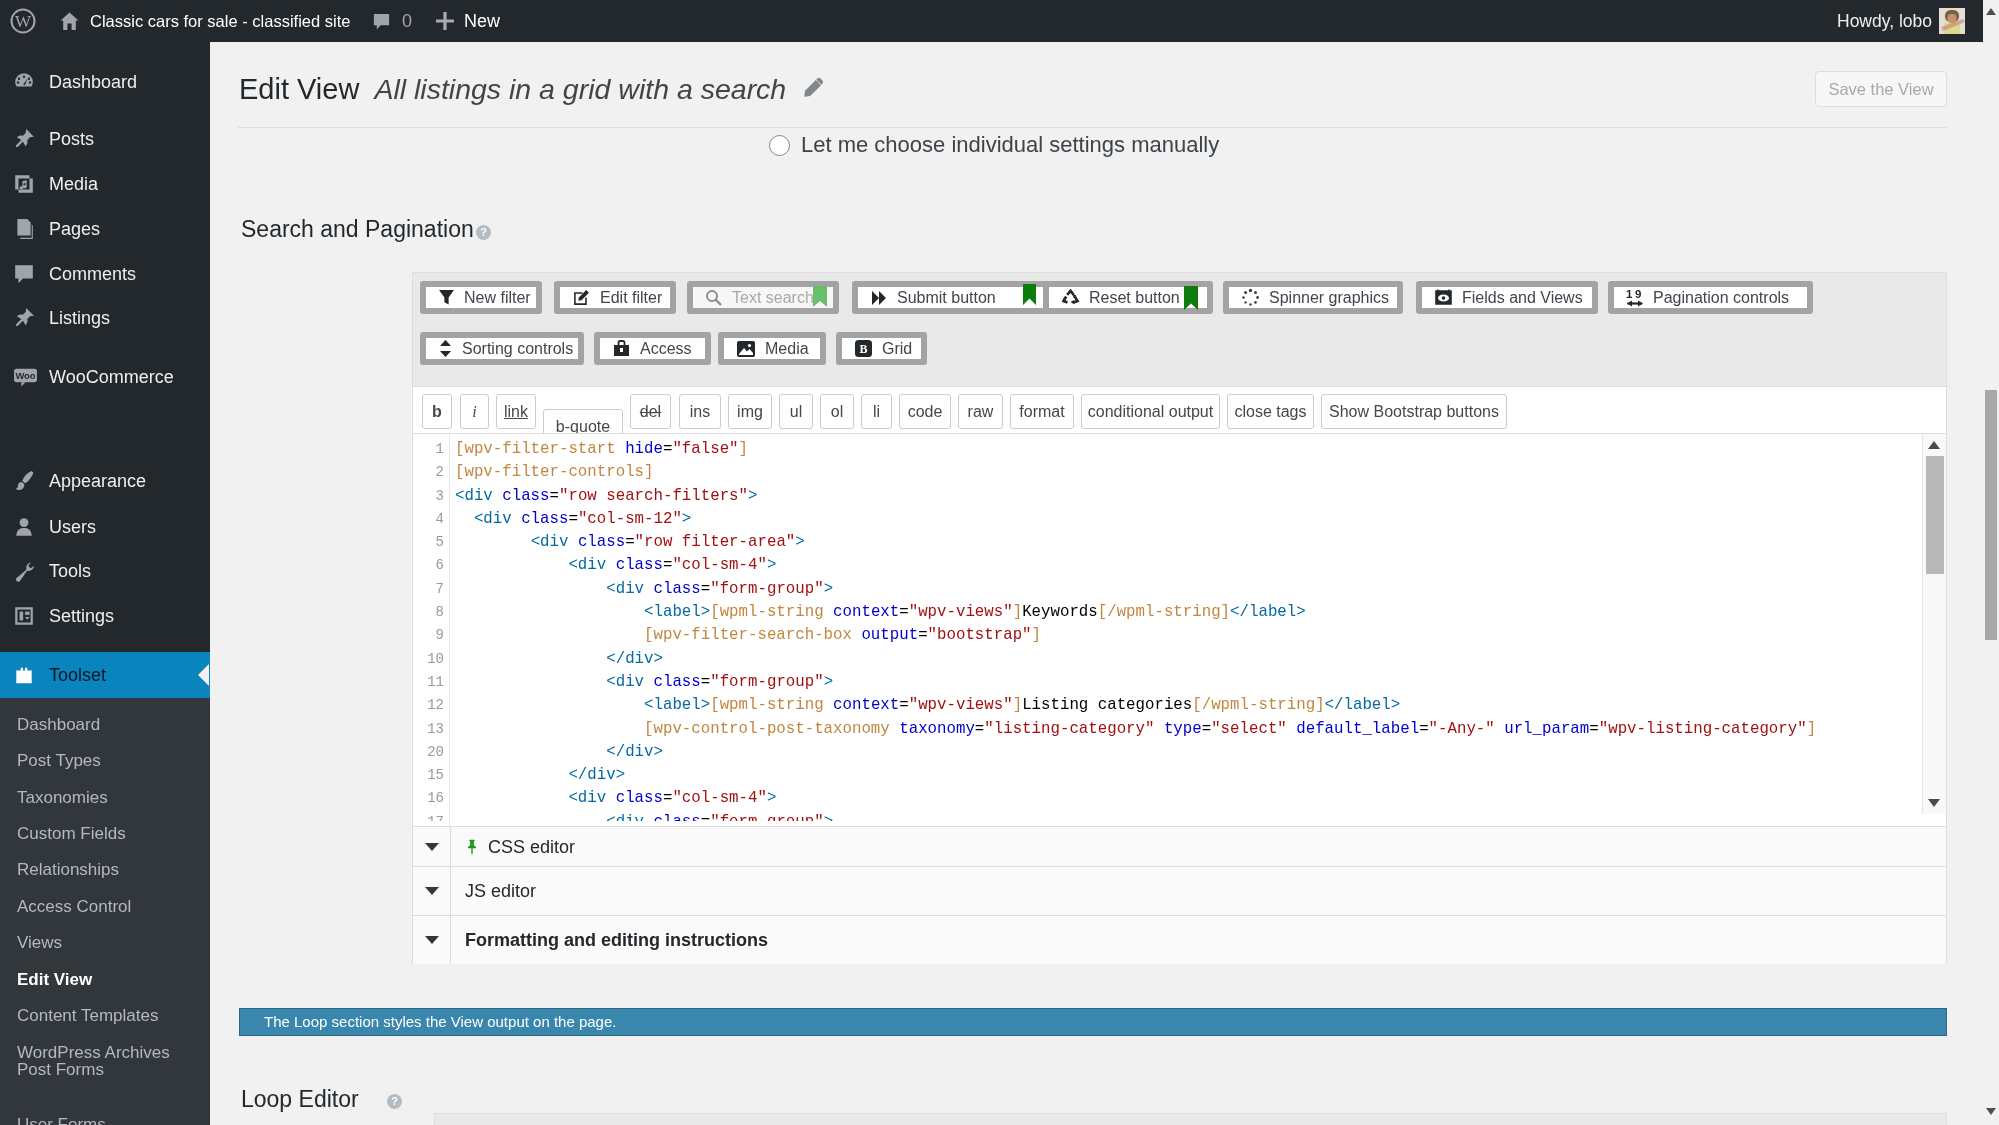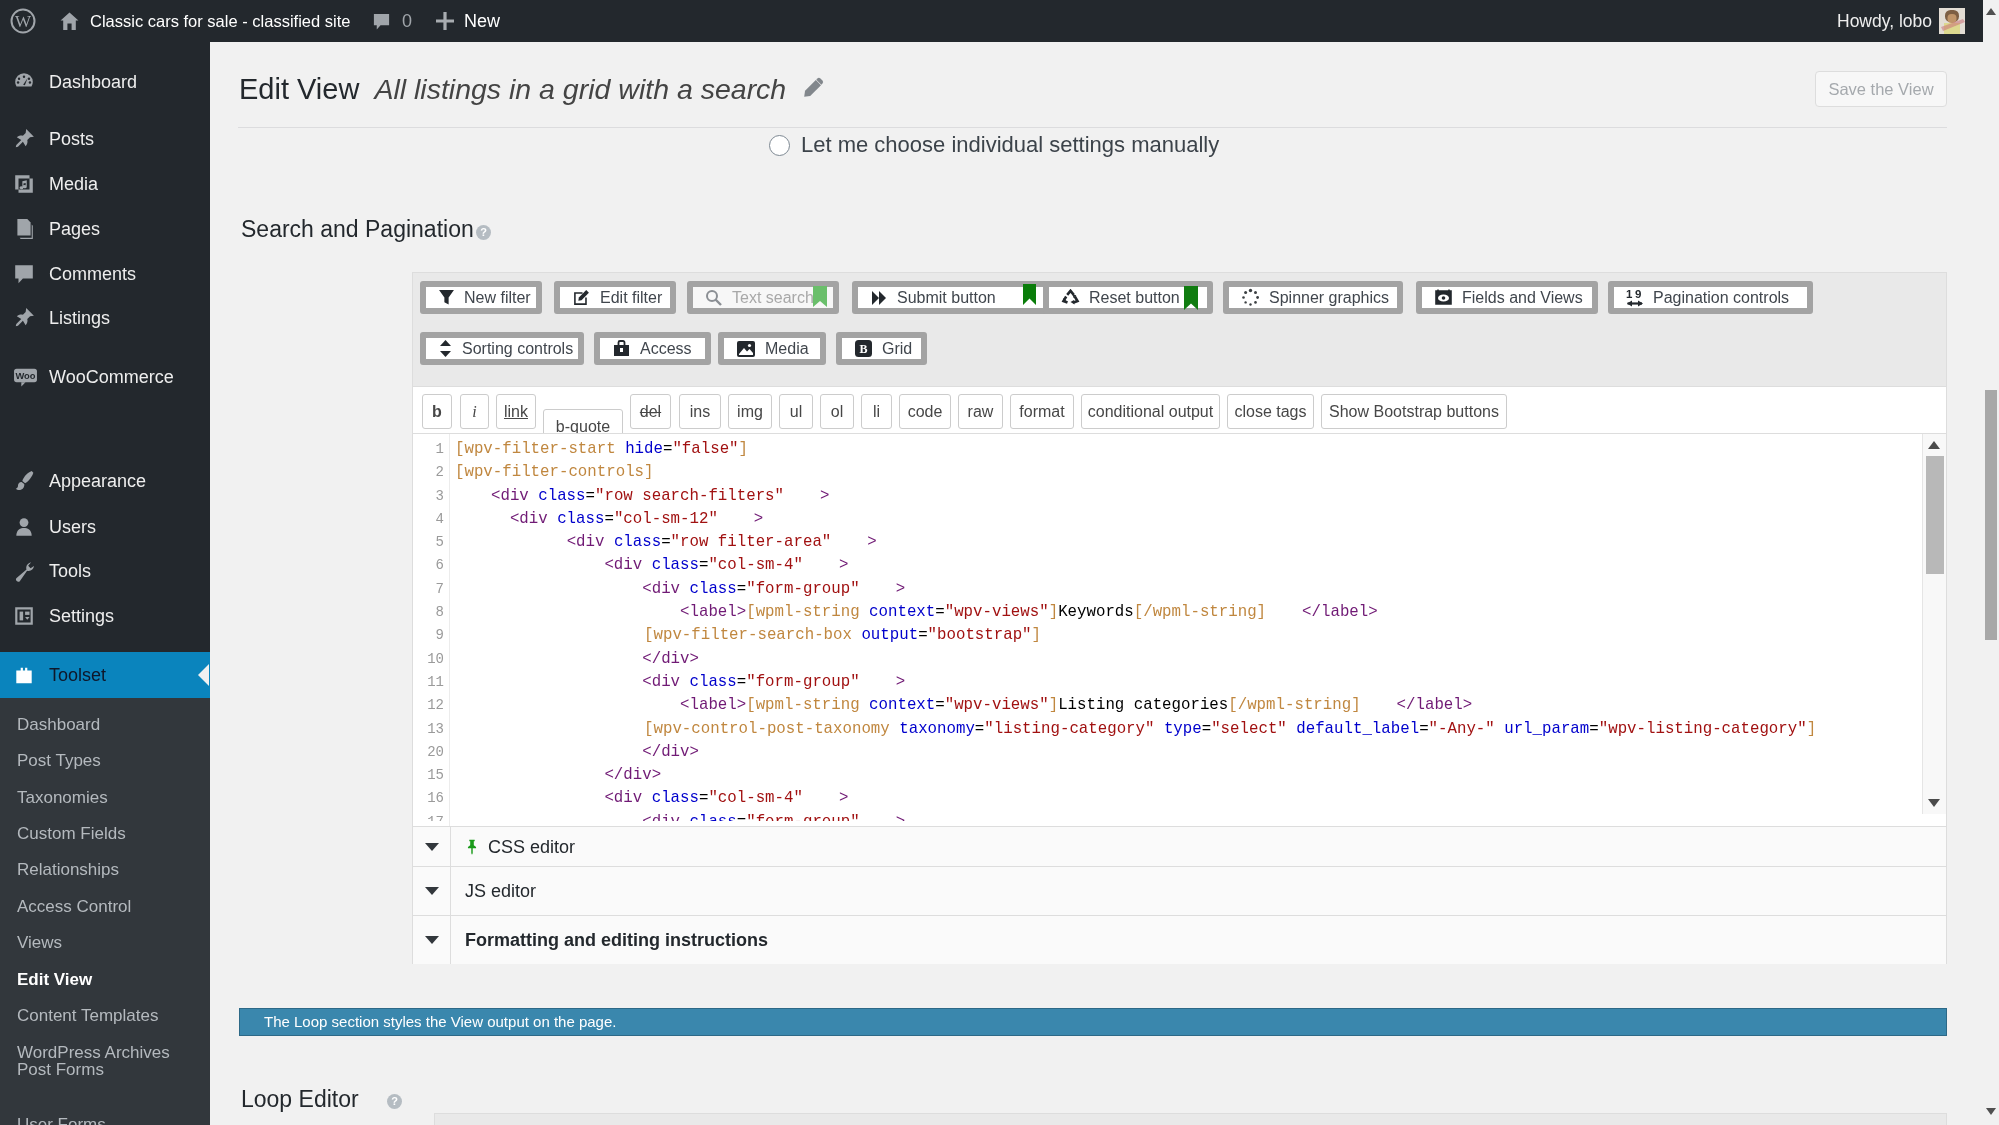--- a/index.html
+++ b/index.html
@@ -41,21 +41,21 @@
 .tbtn svg { margin-right:9px; }
 .tbtn.dis { color:#a8a8a8; background:#f7f7f7; }
 .bookmark { position:absolute; width:13px; height:21px; }
 .qbtn { position:absolute; height:35px; background:#fff; border:1px solid #ccc; border-radius:3px; font-size:16px; color:#474747; display:flex; align-items:center; justify-content:center; white-space:nowrap; }
 
 
 #codebox { position:absolute; left:0; top:160px; width:1533px; height:393px; background:#fff; border-top:1px solid #ddd; }
 #codelines { position:absolute; left:0; top:4px; width:1508px; height:383px; overflow:hidden; font-family:"Liberation Mono", monospace; font-size:15.75px; line-height:23.3px; }
 .cl { white-space:pre; height:23.3px; }
 .ln { position:absolute; left:0; width:31px; text-align:right; color:#9a9a9a; font-family:"Liberation Mono", monospace; font-size:14px; }
-.cm-o { color:#c0873f; } .cm-b { color:#0000cc; } .cm-r { color:#a11111; } .cm-g { color:#701a75;margin-left:36px; }
+.cm-o { color:#c0873f; } .cm-b { color:#0000cc; } .cm-r { color:#a11111; } .cm-g { color:#0369a1; }
 .cl { position:relative; padding-left:42px; color:#000; }
 #codesb { position:absolute; left:1509px; top:0; width:24px; height:380px; background:#f8f8f8; border-left:1px solid #e5e5e5; }
 #codesb-up, #codesb-down { position:absolute; left:0; width:24px; height:22px; }
 #codesb-up { top:0; } #codesb-down { top:358px; }
 #codesb-thumb { position:absolute; left:3px; top:22px; width:18px; height:118px; background:#b8b8b8; }
 
 
 .crow { position:absolute; left:0; width:1533px; background:#fafafa; border-top:1px solid #ddd; }
 .crow .tri { position:absolute; left:12px; top:50%; margin-top:-4px; width:0; height:0; border:7px solid transparent; border-top:8px solid #32373c; border-bottom:none; }
 .crow .vline { position:absolute; left:37px; top:0; bottom:0; border-right:1px solid #ddd; }

